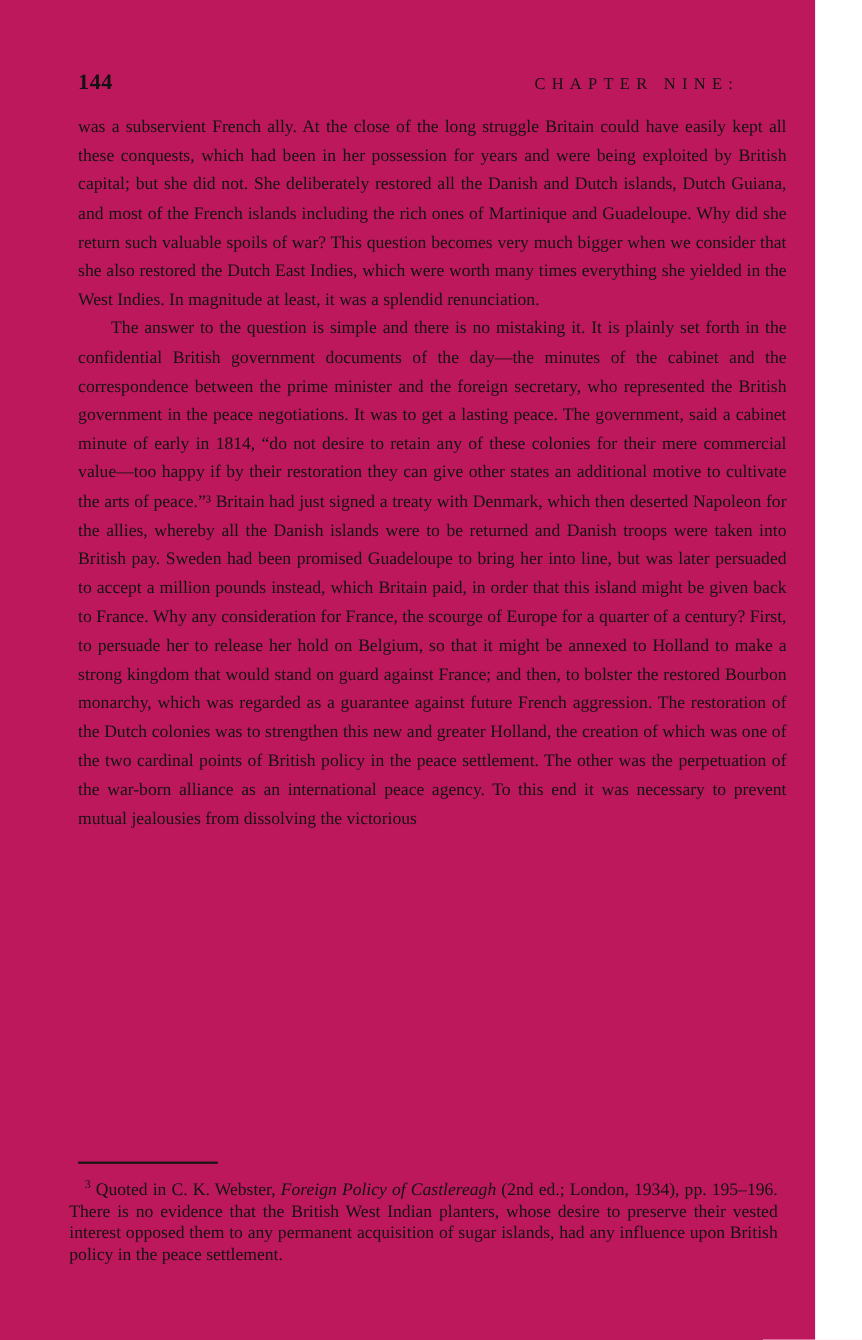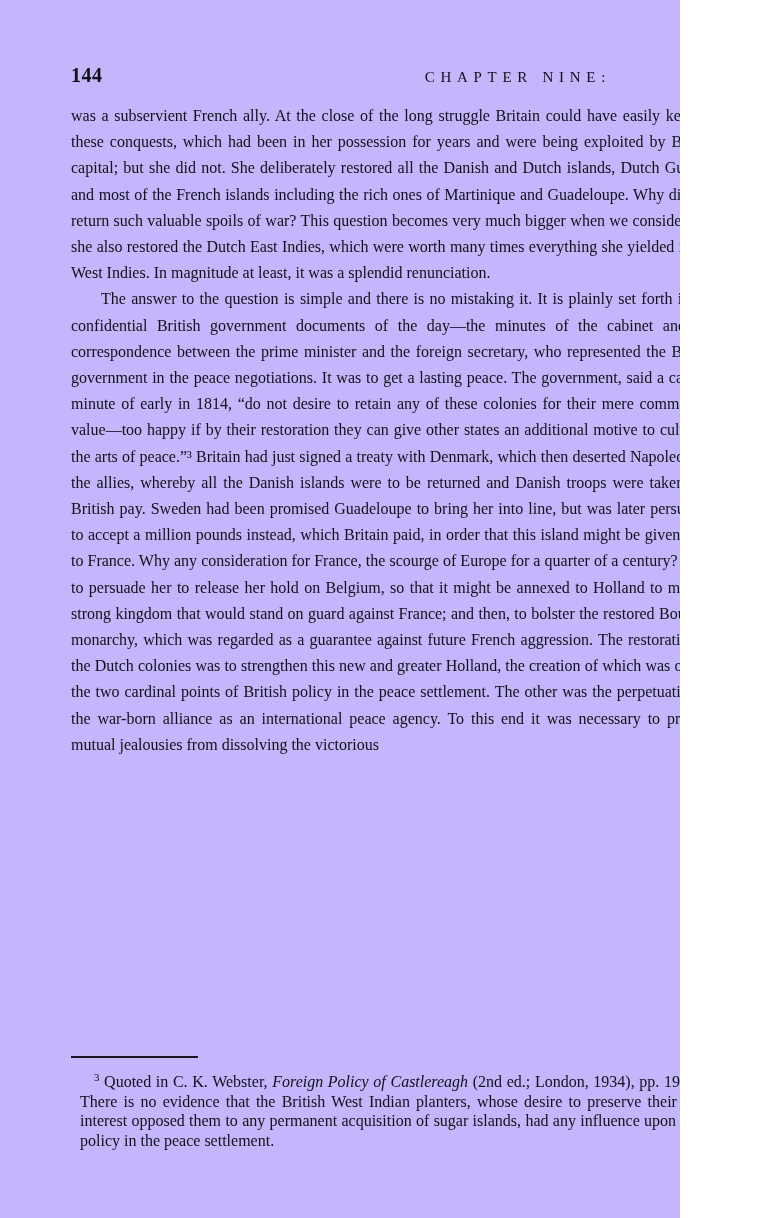--- a/index.html
+++ b/index.html
@@ -2,23 +2,23 @@
 <html lang="en"><head>
 <meta charset="utf-8">
 <style>
   html, body {
     margin: 0;
     padding: 0;
     background: #ffffff;
   }
   .page {
     position: relative;
-    width: 680px;
+    width: 741px;
     height: 1218px;
-    background: #c4b5fd;
+    background: #be185d;
     color: #121212;
     font-family: "Liberation Serif", "DejaVu Serif", serif;
     overflow: hidden;
   }
   .page-header {
     position: absolute;
     left: 71px;
     right: 69px;
     top: 64px;
     display: flex;
@@ -56,21 +56,21 @@
   .footnote-rule {
     position: absolute;
     left: 71px;
     top: 1056px;
     width: 127px;
     height: 2px;
     background: #151515;
   }
   .footnote {
     position: absolute;
-    left: 80px;
+    left: 63px;
     width: 644px;
     top: 1072px;
     font-size: 16px;
     line-height: 19.5px;
     text-align: justify;
     text-indent: 14px;
     hyphens: auto;
     -webkit-hyphens: auto;
   }
   .footnote sup {

